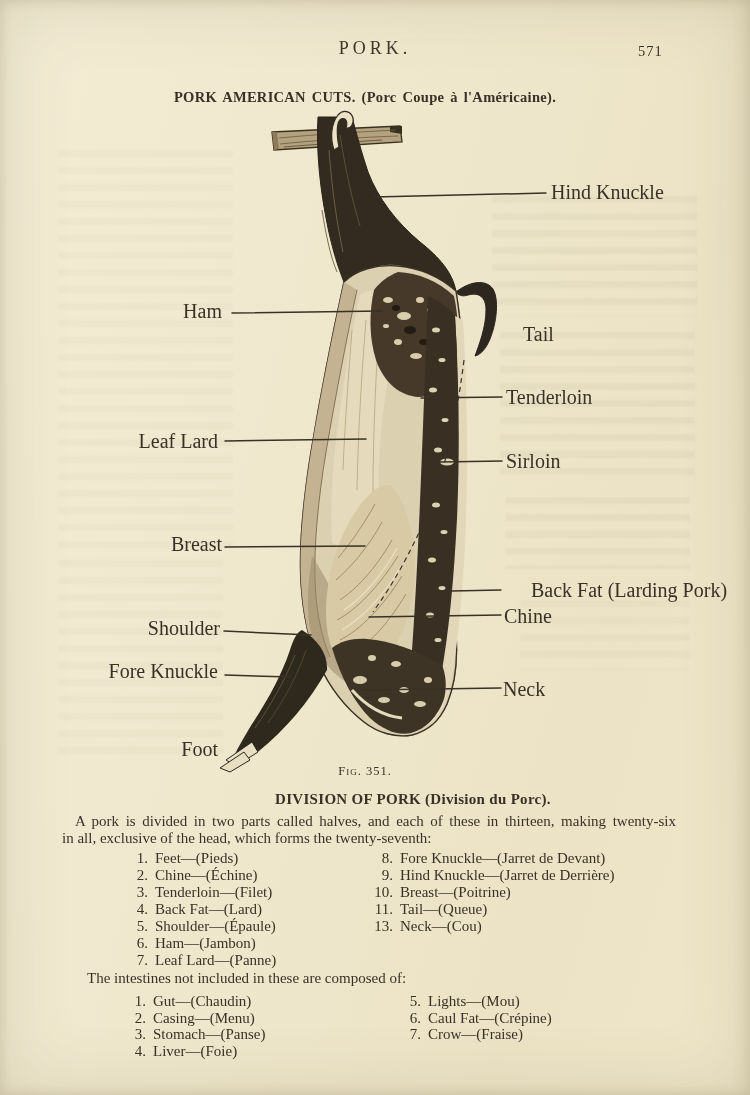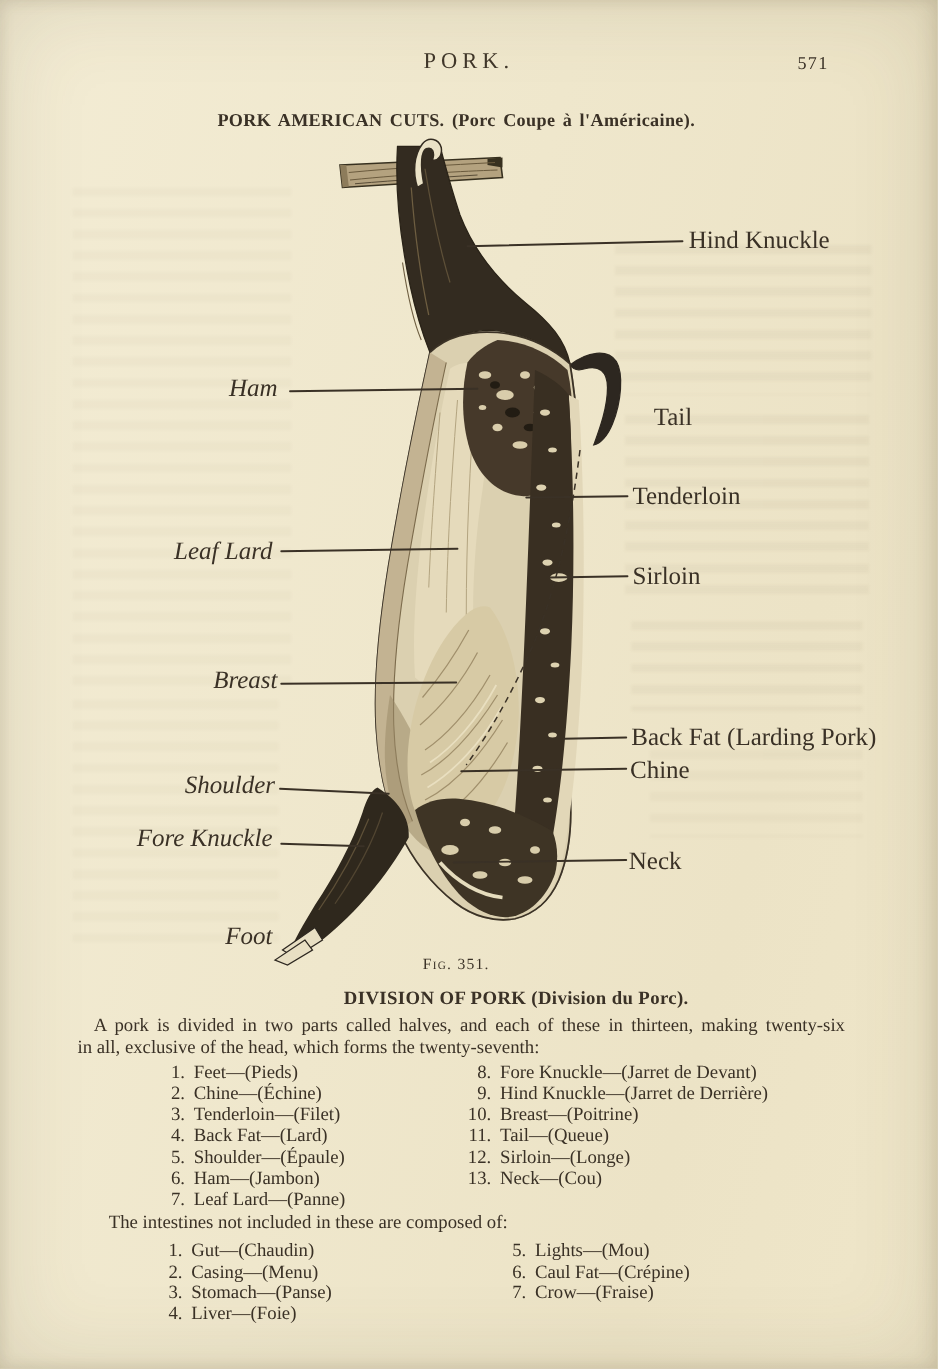--- a/index.html
+++ b/index.html
@@ -11,21 +11,21 @@
   .page::after{content:"";position:absolute;inset:0;pointer-events:none;
     box-shadow:inset 0 0 70px rgba(95,80,50,.16), inset -5px 0 14px rgba(95,80,50,.12), inset 3px 0 10px rgba(95,80,50,.08);}
   .running-head{position:absolute;top:38px;left:0;width:750px;text-align:center;
     font-size:18px;letter-spacing:4px;color:#40372a;}
   .page-number{position:absolute;top:43px;left:638px;font-size:14.5px;letter-spacing:1px;}
   .section-title{position:absolute;top:89px;left:0;width:730px;text-align:center;
     font-weight:bold;font-size:14.5px;letter-spacing:.3px;word-spacing:2px;}
   
   .fig-svg{position:absolute;left:0;top:0;}
   .fig-label{position:absolute;font-size:20px;line-height:16px;white-space:nowrap;color:#3a3126;}
-  .fig-label.l{text-align:right;font-style:italic;}
+  .fig-label.l{text-align:right;}
   .fig-caption{position:absolute;top:764px;left:300px;width:130px;text-align:center;
     font-size:12.5px;font-variant:small-caps;letter-spacing:1px;}
   
   .ghost{position:absolute;pointer-events:none;opacity:.55;filter:blur(1.2px);
     background:repeating-linear-gradient(180deg,rgba(125,110,80,.11) 0 7px,rgba(0,0,0,0) 7px 17px);}
   
   .div-heading{position:absolute;top:791px;left:0;width:730px;text-align:center;
     font-weight:bold;font-size:15px;letter-spacing:.3px;padding-left:48px;}
   .intro{position:absolute;left:62px;top:813px;width:614px;font-size:15px;line-height:17px;}
   .intro .ln1{text-indent:13px;text-align:justify;text-align-last:justify;}
@@ -214,21 +214,21 @@
     </g>
   </svg>
 
   <span class="fig-label" style="left:551px;top:184px">Hind Knuckle</span>
   <span class="fig-label l" style="right:528px;top:303px">Ham</span>
   <span class="fig-label" style="left:523px;top:326px">Tail</span>
   <span class="fig-label" style="left:506px;top:389px">Tenderloin</span>
   <span class="fig-label l" style="right:532px;top:433px">Leaf Lard</span>
   <span class="fig-label" style="left:506px;top:453px">Sirloin</span>
   <span class="fig-label l" style="right:528px;top:536px">Breast</span>
-  <span class="fig-label" style="left:505px;top:582px">Back Fat (Larding Pork)</span>
+  <span class="fig-label" style="left:531px;top:582px">Back Fat (Larding Pork)</span>
   <span class="fig-label" style="left:504px;top:608px">Chine</span>
   <span class="fig-label l" style="right:530px;top:620px">Shoulder</span>
   <span class="fig-label l" style="right:532px;top:663px">Fore Knuckle</span>
   <span class="fig-label" style="left:503px;top:681px">Neck</span>
   <span class="fig-label l" style="right:532px;top:741px">Foot</span>
 
   <div class="fig-caption">Fig. 351.</div>
 
   <div class="div-heading">DIVISION OF PORK (Division du Porc).</div>
 
@@ -245,21 +245,20 @@
     <div><span class="num">5.</span><span>Shoulder—(Épaule)</span></div>
     <div><span class="num">6.</span><span>Ham—(Jambon)</span></div>
     <div><span class="num">7.</span><span>Leaf Lard—(Panne)</span></div>
   </div>
 
   <div class="list cuts-right">
     <div><span class="num">8.</span><span>Fore Knuckle—(Jarret de Devant)</span></div>
     <div><span class="num">9.</span><span>Hind Knuckle—(Jarret de Derrière)</span></div>
     <div><span class="num">10.</span><span>Breast—(Poitrine)</span></div>
     <div><span class="num">11.</span><span>Tail—(Queue)</span></div>
-    <div><span class="num">12.</span><span>Sirloin—(Longe)</span></div>
     <div><span class="num">13.</span><span>Neck—(Cou)</span></div>
   </div>
 
   <div class="intestines-heading">The intestines not included in these are composed of:</div>
 
   <div class="list int-left">
     <div><span class="num">1.</span><span>Gut—(Chaudin)</span></div>
     <div><span class="num">2.</span><span>Casing—(Menu)</span></div>
     <div><span class="num">3.</span><span>Stomach—(Panse)</span></div>
     <div><span class="num">4.</span><span>Liver—(Foie)</span></div>

